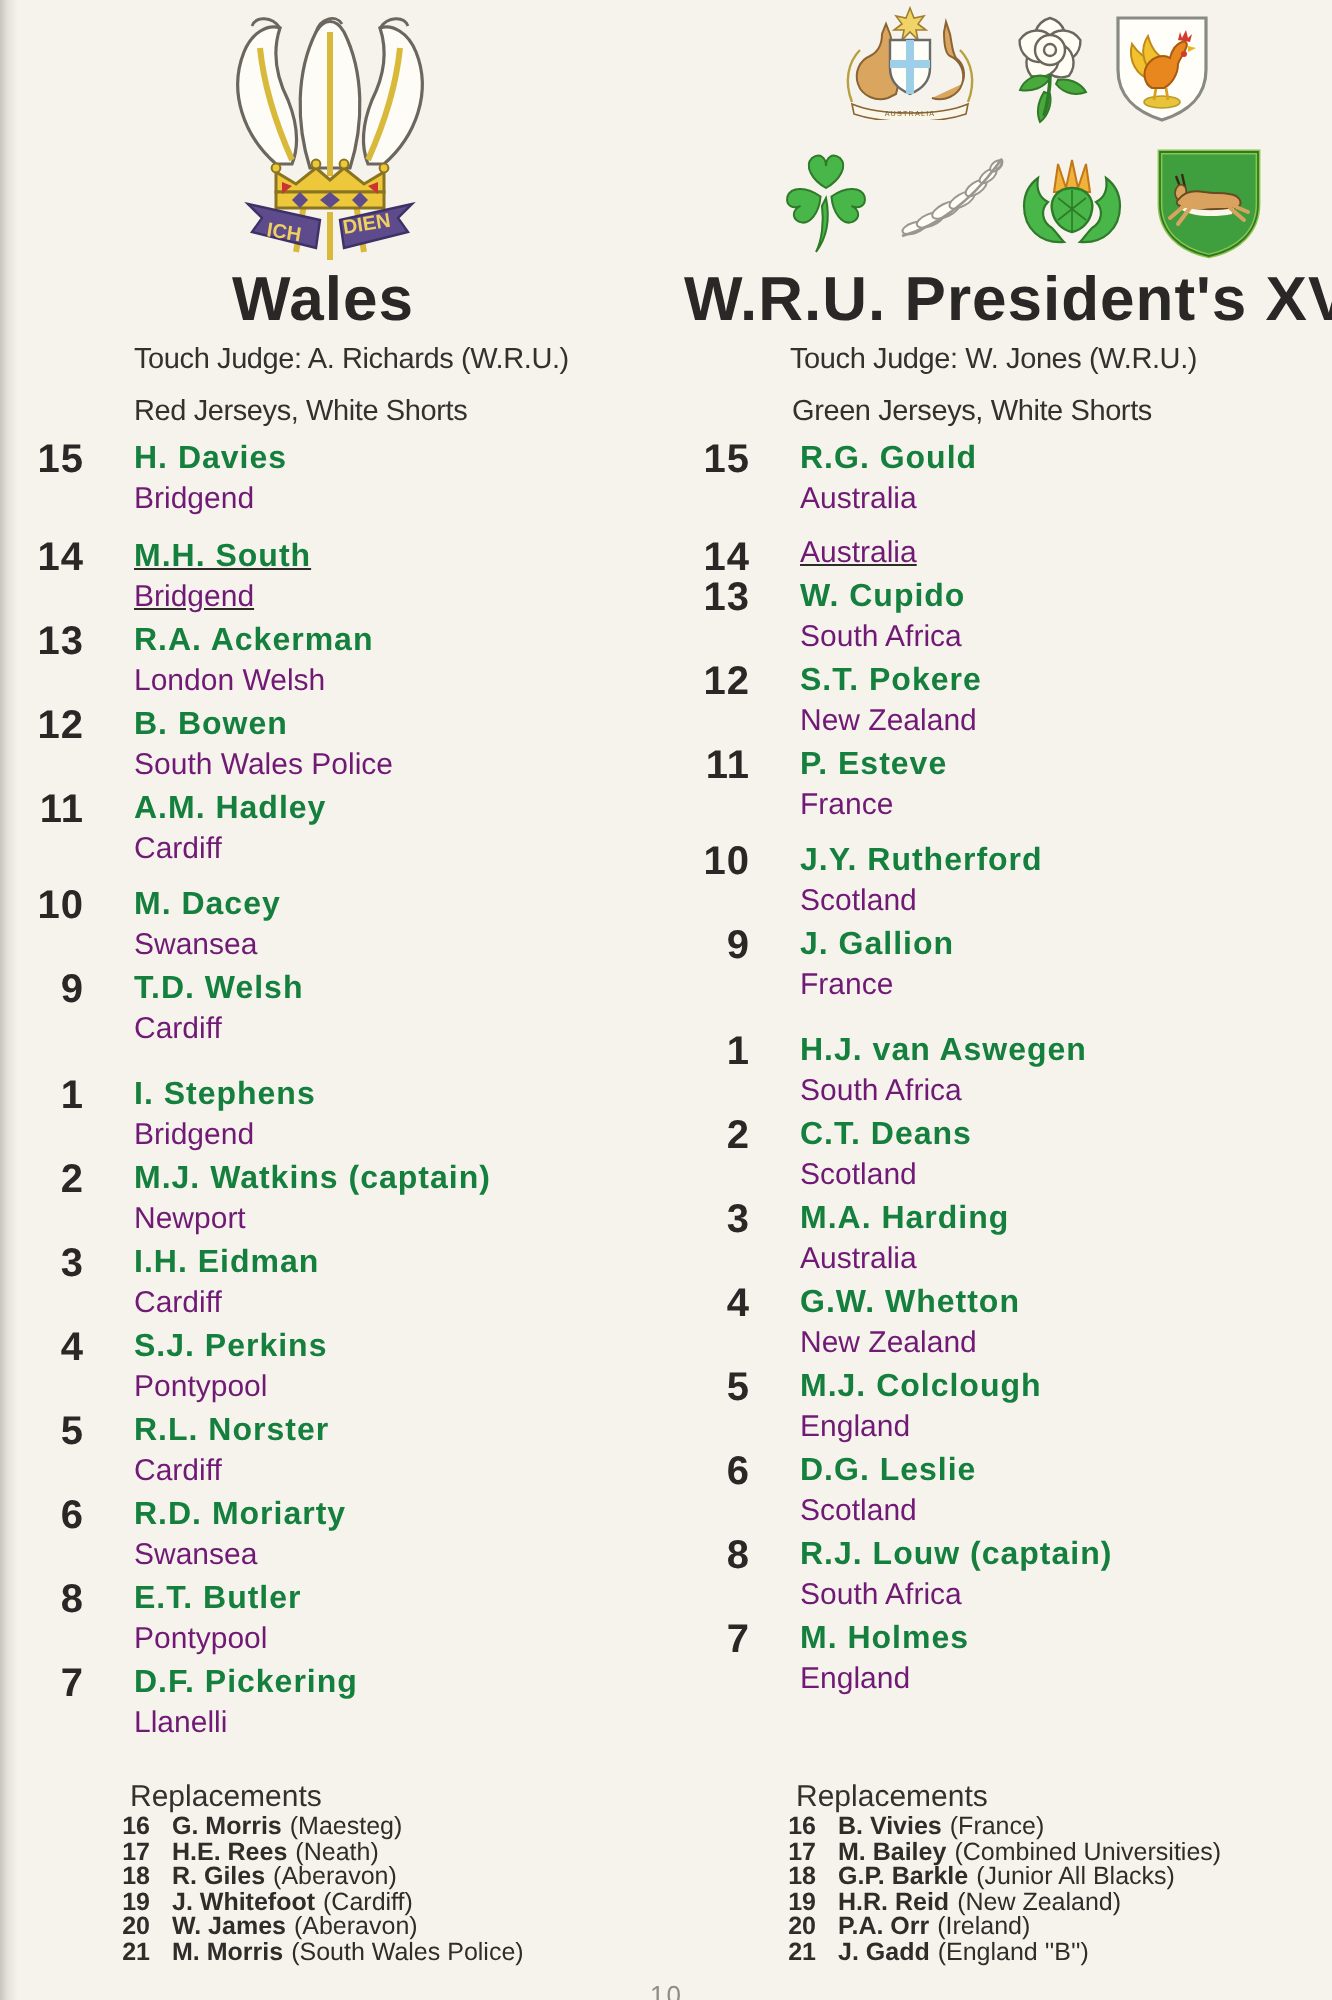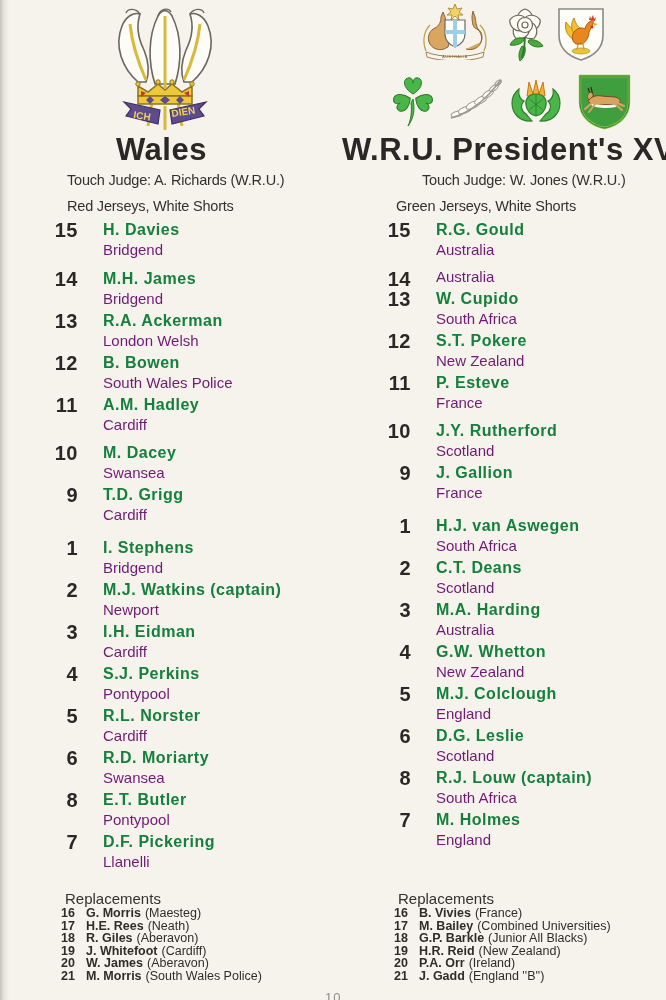--- a/index.html
+++ b/index.html
@@ -23,26 +23,26 @@
     text-align:center;font-size:31px;font-weight:bold;letter-spacing:.5px;
     white-space:nowrap;color:#2a2826;line-height:31px;
   }
   .col-left  .team-title{left:-5px;}
   .col-right .team-title{left:9px;}
 
   .sub{position:absolute;font-size:14.5px;letter-spacing:-.2px;
     color:#33312d;white-space:nowrap;line-height:16px;}
   .col-left  .touch{top:172px;left:67px;}
   .col-left  .kit  {top:198px;left:67px;text-align:right;}
-  .col-right .touch{top:172px;left:62px;margin-left:27px;}
+  .col-right .touch{top:172px;left:62px;}
   .col-right .kit  {top:198px;left:63px;}
 
-  .players{position:absolute;top:220px;left:0;width:333px;padding-left:36px;}
+  .players{position:absolute;top:220px;left:0;width:333px;}
   .player-row{position:relative;padding-left:67px;margin-bottom:5px;}
-  .players .player-row:nth-child(2){margin-top:12px;}
+  .players .player-row:nth-child(2){margin-top:12px;text-decoration:underline;}
   .players .player-row:nth-child(6){margin-top:11px;}
   .players .player-row:nth-child(8){margin-top:16px;}
   .pnum{position:absolute;left:0;top:0;width:42px;text-align:right;
     font-size:20px;font-weight:bold;letter-spacing:.5px;line-height:20px;color:#2a2826;}
   .pname{display:block;font-size:16px;font-weight:bold;letter-spacing:.5px;
     line-height:20px;white-space:nowrap;color:#15803d;}
   .pclub{display:block;font-size:15px;line-height:15px;margin-top:2px;
     white-space:nowrap;color:#701a75;}
 
   .reps-label{position:absolute;top:890px;left:65px;font-size:15px;color:#33312d;}
@@ -111,21 +111,21 @@
     <div class="players">
 
         <div class="player-row">
           <span class="pnum">15</span>
           <span class="pname">H. Davies</span>
           <span class="pclub">Bridgend</span>
         </div>
 
         <div class="player-row">
           <span class="pnum">14</span>
-          <span class="pname">M.H. James</span>
+          <span class="pname">M.H. South</span>
           <span class="pclub">Bridgend</span>
         </div>
 
         <div class="player-row">
           <span class="pnum">13</span>
           <span class="pname">R.A. Ackerman</span>
           <span class="pclub">London Welsh</span>
         </div>
 
         <div class="player-row">
@@ -141,21 +141,21 @@
         </div>
 
         <div class="player-row">
           <span class="pnum">10</span>
           <span class="pname">M. Dacey</span>
           <span class="pclub">Swansea</span>
         </div>
 
         <div class="player-row">
           <span class="pnum">9</span>
-          <span class="pname">T.D. Grigg</span>
+          <span class="pname">T.D. Welsh</span>
           <span class="pclub">Cardiff</span>
         </div>
 
         <div class="player-row">
           <span class="pnum">1</span>
           <span class="pname">I. Stephens</span>
           <span class="pclub">Bridgend</span>
         </div>
 
         <div class="player-row">

